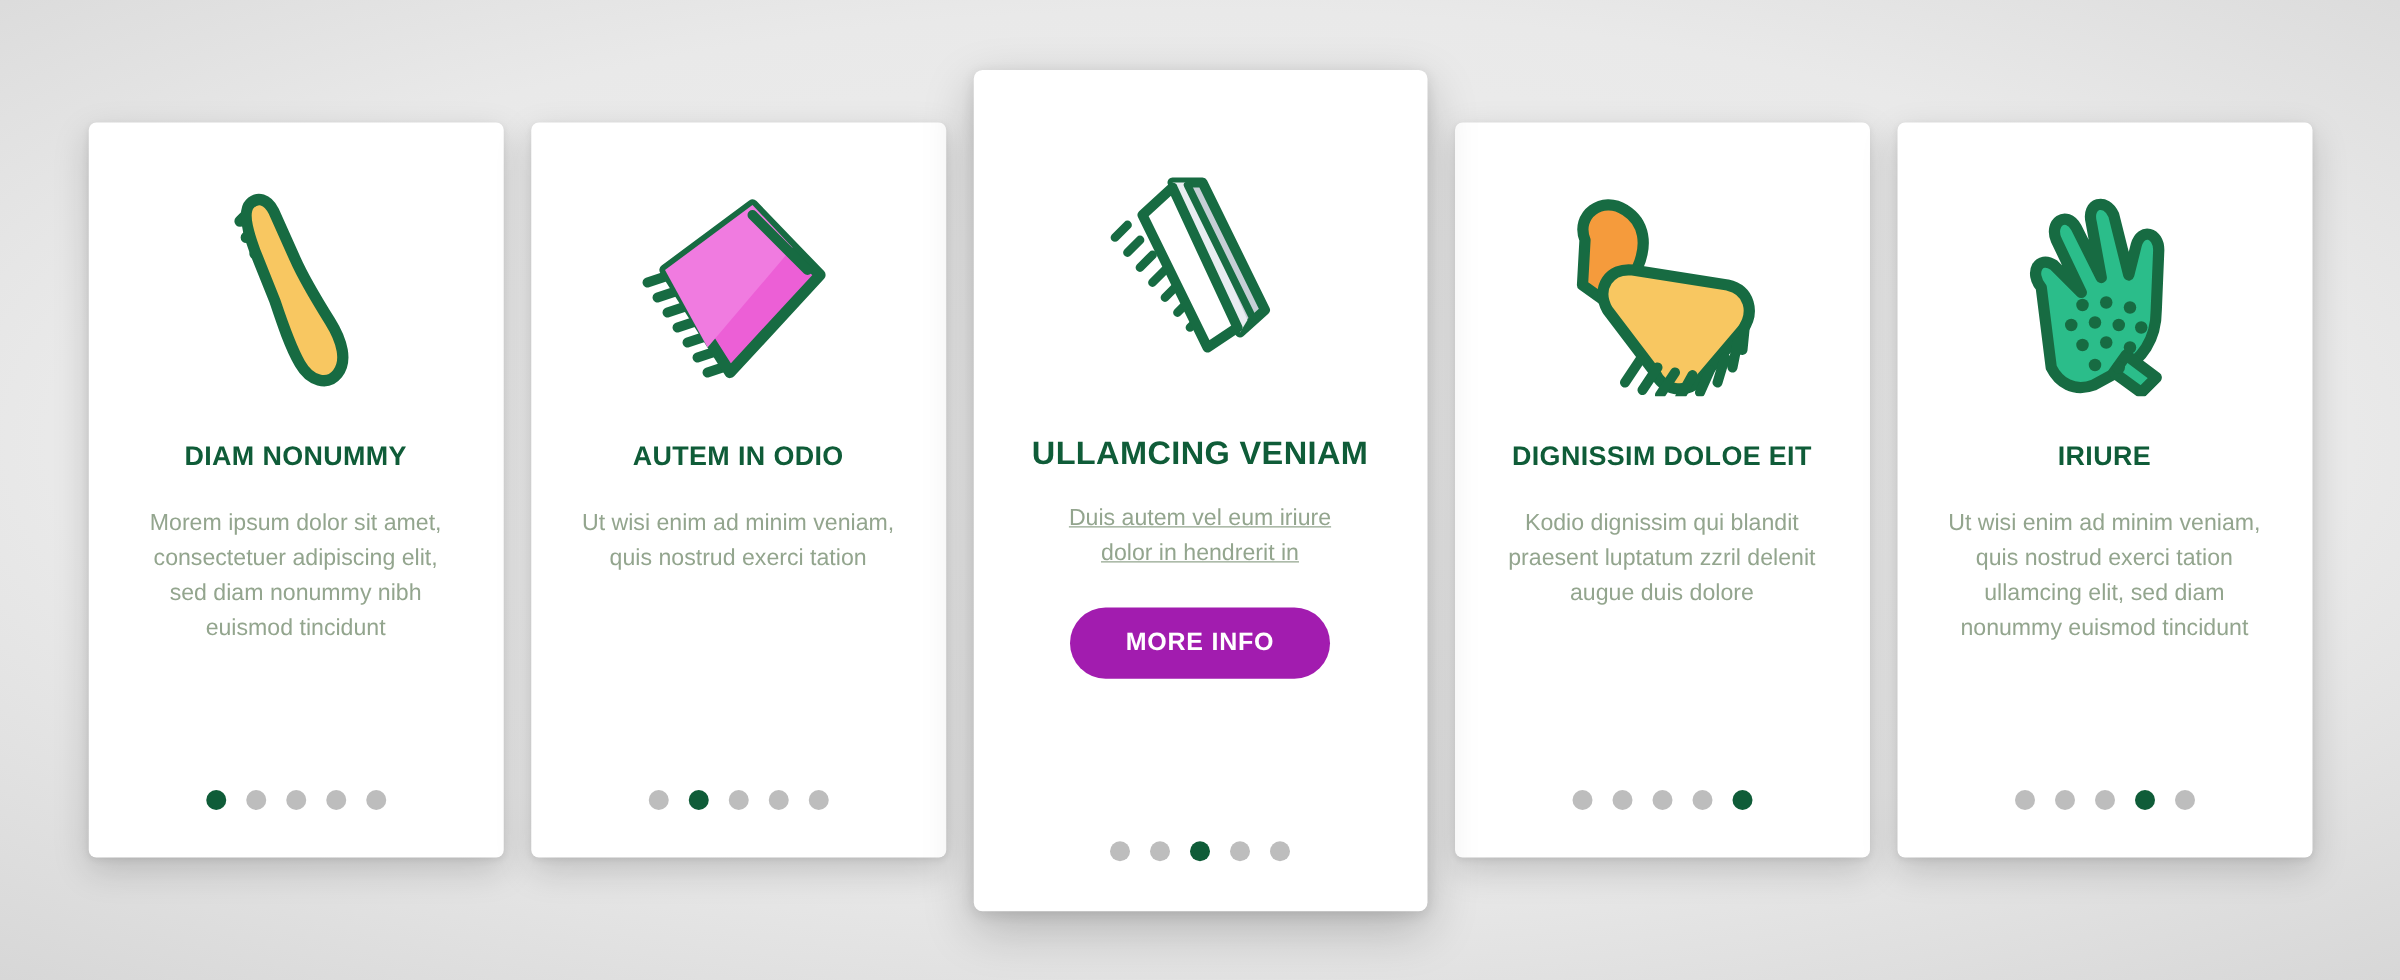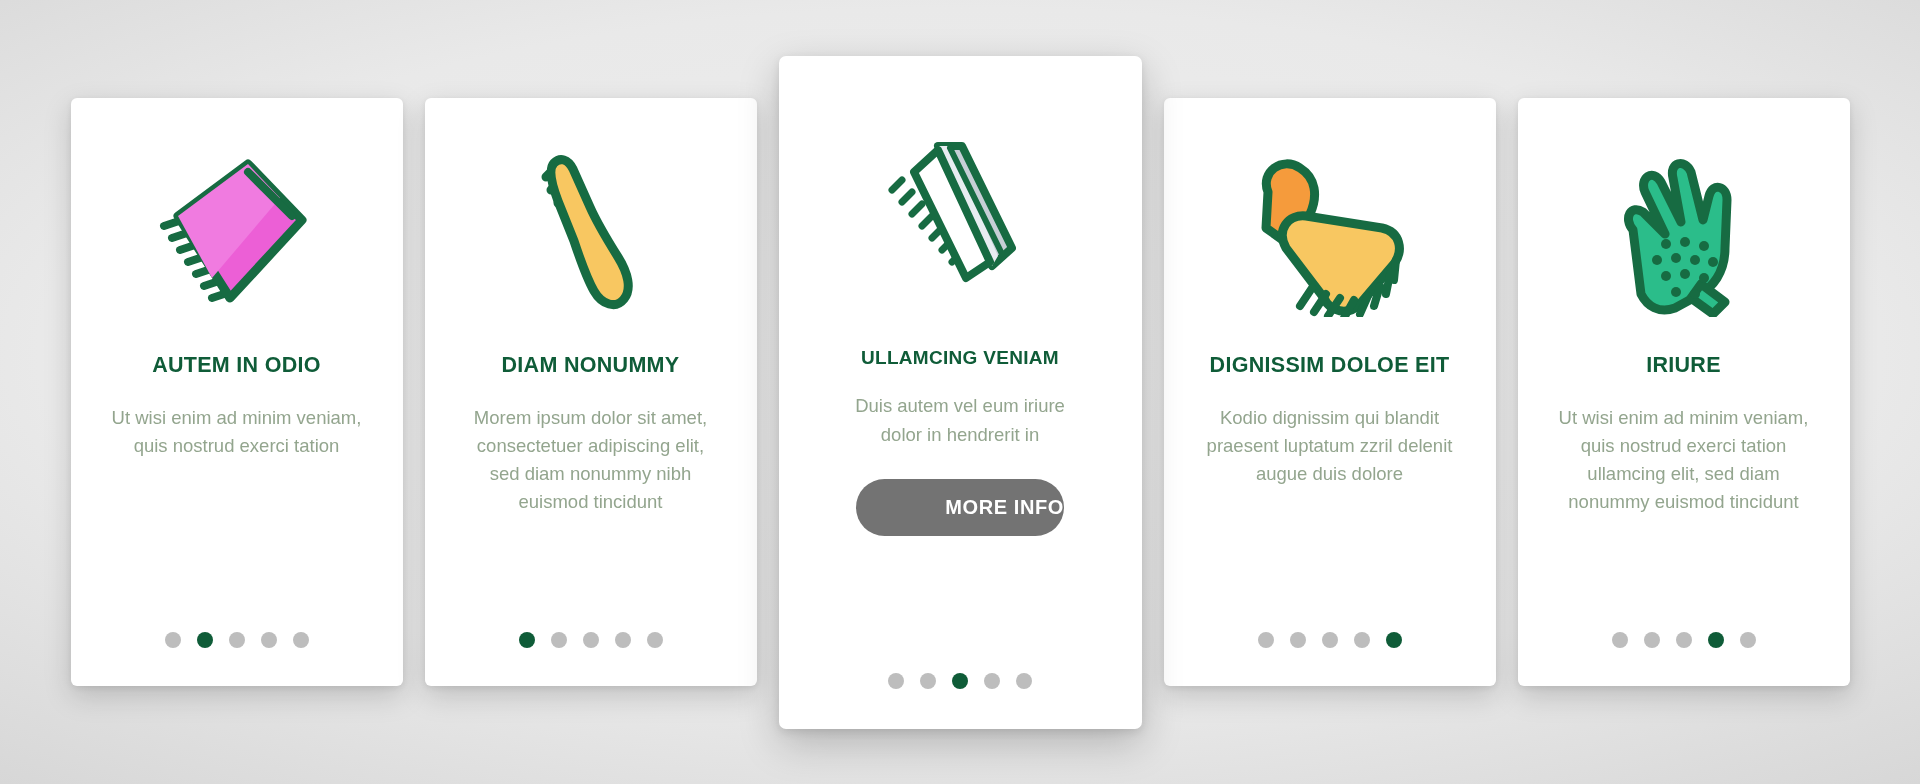--- a/index.html
+++ b/index.html
@@ -55,47 +55,46 @@
   .title {
     color:#0f5c38;
     font-weight:bold;
     font-size:21.5px;
     letter-spacing:0.3px;
     text-align:center;
     line-height:1.1;
     padding:0 14px;
     margin-top:6px;
   }
-  .card.featured .title { font-size:19px; margin-top:2px; }
+  .card.featured .title { font-size:26px; margin-top:2px; }
 
   .desc {
     color:#93a58e;
     font-size:18.5px;
     line-height:1.52;
     text-align:center;
     padding:0 34px;
     margin-top:26px;
     max-width:330px;
   }
-  .card.featured .desc { margin-top:24px; padding:0 40px; }
+  .card.featured .desc { margin-top:24px; padding:0 40px;text-decoration:underline; }
 
   .cta {
     margin-top:30px;
-    background:#737373;
+    background:#a21caf;
     color:#ffffff;
     border:none;
     border-radius:30px;
     font-family:"Liberation Sans", sans-serif;
     font-weight:bold;
     font-size:20px;
     letter-spacing:0.6px;
     width:208px;
     height:57px;
     cursor:pointer;
-    text-align:right;
   }
 
   .dots {
     position:absolute;
     bottom:38px;
     left:0; right:0;
     display:flex;
     justify-content:center;
     gap:16px;
   }
@@ -109,54 +108,54 @@
   .dot.active { background:#0f5c38; }
 </style>
 </head>
 <body>
 
 <div class="stage">
   <div class="cards">
 
     <div class="card">
       <div class="icon-wrap">
+        <svg width="150" height="170" viewBox="0 0 150 170">
+          <g fill="none" stroke="#176b42" stroke-width="9" stroke-linecap="round" stroke-linejoin="round">
+            <path d="M40 18 L30 28 M48 28 L35 41 M56 40 L42 54 M63 52 L49 66 M71 64 L58 78"></path>
+          </g>
+          <path d="M38 14 C44 8 52 10 57 20 L74 58 C82 76 92 92 102 108 C112 124 116 140 108 150 C100 160 86 156 78 142 C70 128 64 110 58 92 L42 52 C36 36 32 20 38 14 Z" fill="#f8c761" stroke="#176b42" stroke-width="9" stroke-linejoin="round"></path>
+        </svg>
+      </div>
+      <div class="title">DIAM NONUMMY</div>
+      <div class="desc">Morem ipsum dolor sit amet, consectetuer adipiscing elit, sed diam nonummy nibh euismod tincidunt</div>
+      <div class="dots">
+        <span class="dot active"></span>
+        <span class="dot"></span>
+        <span class="dot"></span>
+        <span class="dot"></span>
+        <span class="dot"></span>
+      </div>
+    </div>
+
+    <div class="card">
+      <div class="icon-wrap">
         <svg width="170" height="165" viewBox="0 0 170 165">
           <g fill="none" stroke="#176b42" stroke-width="8" stroke-linecap="round">
             <path d="M30 68 L12 74 M38 80 L20 86 M46 92 L28 98 M54 104 L36 110 M62 116 L44 122 M70 128 L52 134 M78 140 L60 146"></path>
           </g>
           <path d="M96 12 L150 68 L78 146 L26 64 Z" fill="#ec5fd6" stroke="#176b42" stroke-width="9" stroke-linejoin="round"></path>
           <path d="M96 12 L128 46 L60 126 L26 64 Z" fill="#f07be0" stroke="none"></path>
           <path d="M96 20 L140 64" stroke="#176b42" stroke-width="8" stroke-linecap="round" fill="none"></path>
         </svg>
       </div>
       <div class="title">AUTEM IN ODIO</div>
       <div class="desc">Ut wisi enim ad minim veniam, quis nostrud exerci tation</div>
       <div class="dots">
         <span class="dot"></span>
         <span class="dot active"></span>
-        <span class="dot"></span>
-        <span class="dot"></span>
-        <span class="dot"></span>
-      </div>
-    </div>
-
-    <div class="card">
-      <div class="icon-wrap">
-        <svg width="150" height="170" viewBox="0 0 150 170">
-          <g fill="none" stroke="#176b42" stroke-width="9" stroke-linecap="round" stroke-linejoin="round">
-            <path d="M40 18 L30 28 M48 28 L35 41 M56 40 L42 54 M63 52 L49 66 M71 64 L58 78"></path>
-          </g>
-          <path d="M38 14 C44 8 52 10 57 20 L74 58 C82 76 92 92 102 108 C112 124 116 140 108 150 C100 160 86 156 78 142 C70 128 64 110 58 92 L42 52 C36 36 32 20 38 14 Z" fill="#f8c761" stroke="#176b42" stroke-width="9" stroke-linejoin="round"></path>
-        </svg>
-      </div>
-      <div class="title">DIAM NONUMMY</div>
-      <div class="desc">Morem ipsum dolor sit amet, consectetuer adipiscing elit, sed diam nonummy nibh euismod tincidunt</div>
-      <div class="dots">
-        <span class="dot active"></span>
-        <span class="dot"></span>
         <span class="dot"></span>
         <span class="dot"></span>
         <span class="dot"></span>
       </div>
     </div>
 
     <div class="card featured">
       <div class="icon-wrap">
         <svg width="160" height="160" viewBox="0 0 160 160">
           <g fill="none" stroke="#176b42" stroke-width="7" stroke-linecap="round">

